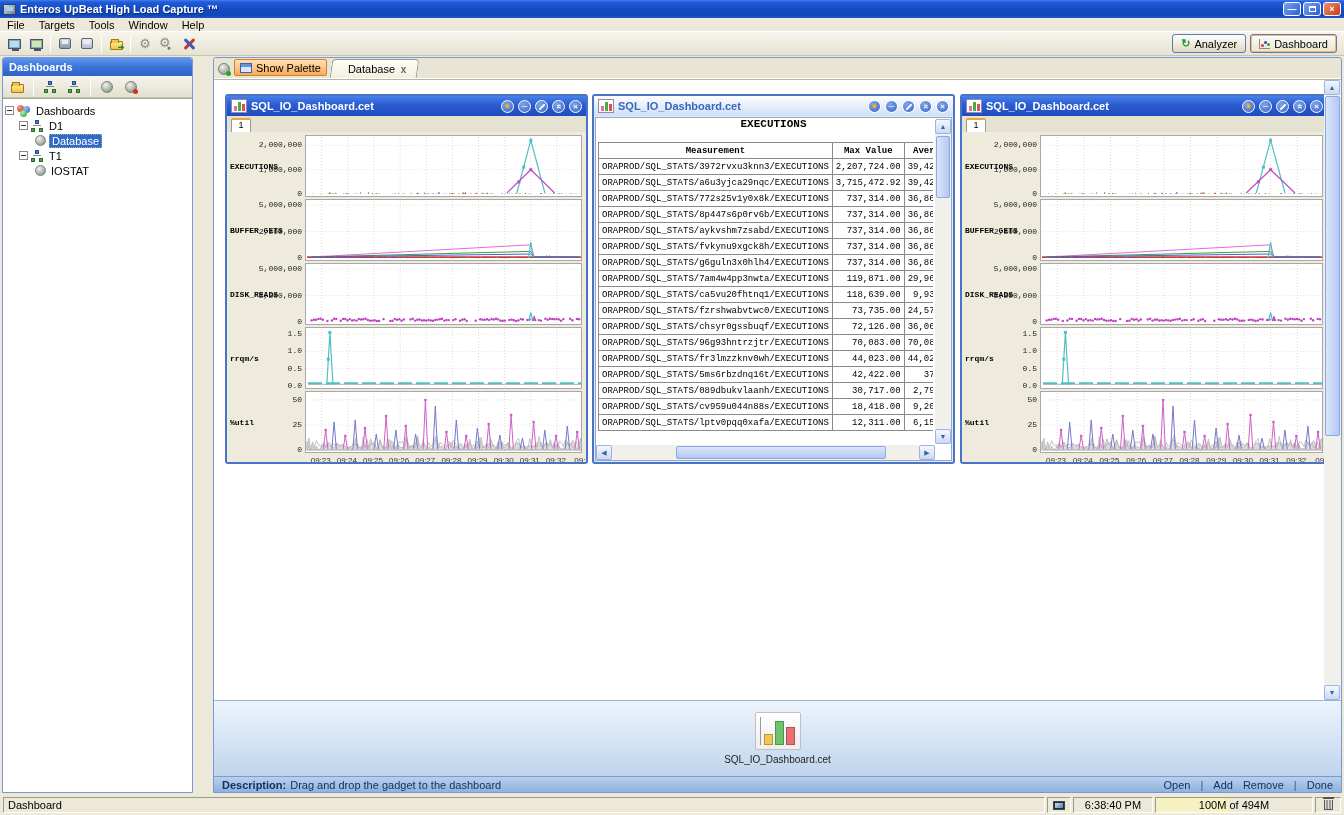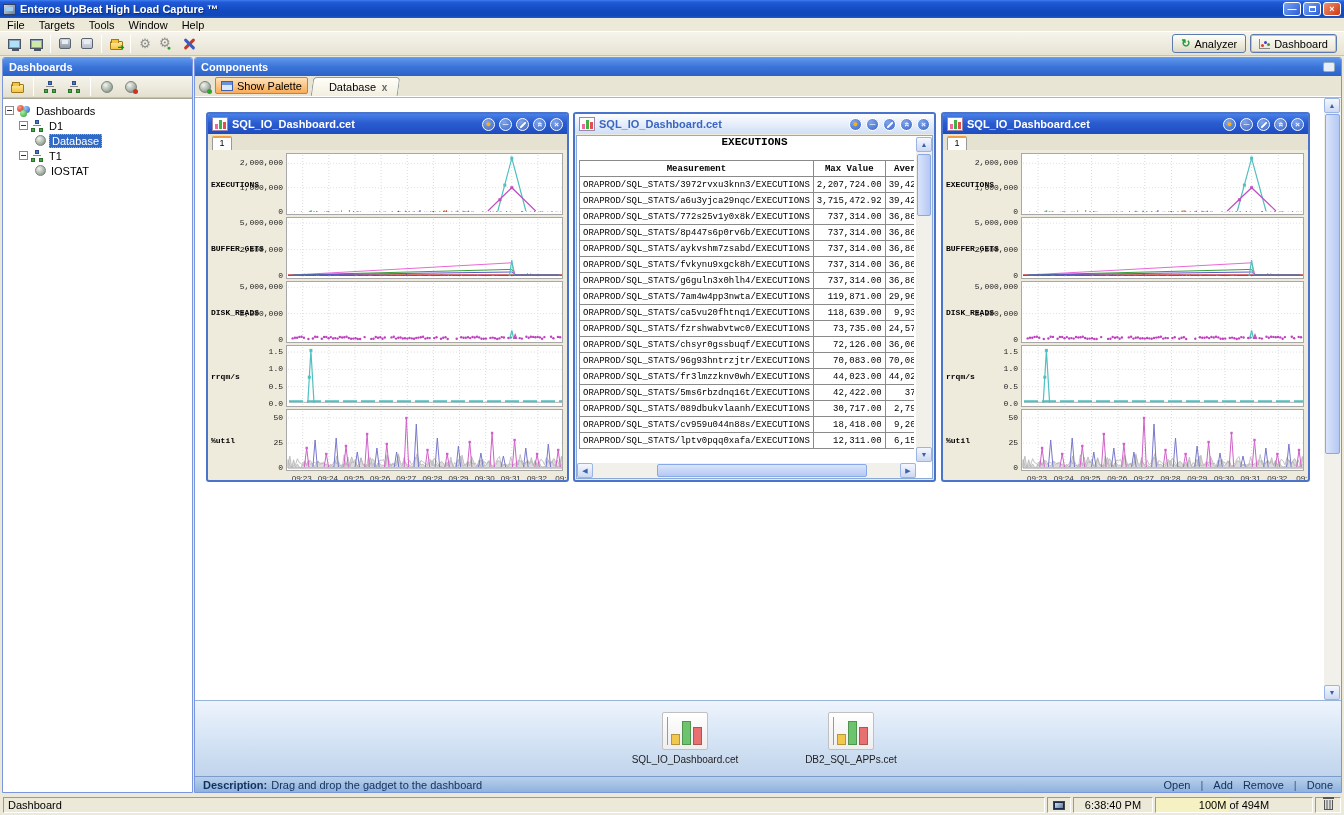--- a/index.html
+++ b/index.html
@@ -43,21 +43,21 @@
     border:1px solid #5a7ab0;border-radius:3px;background:linear-gradient(180deg,#fefefb,#ece9d8 60%,#dcd8c8);}
   .mode-btn.active{box-shadow:inset 0 0 0 1px #f8b868;background:linear-gradient(180deg,#fdfdf8,#e8e4d4);}
   .ico-analyzer{color:#1f9a3f;font-size:11px;font-weight:bold;}
   .ico-scatter{width:11px;height:10px;position:relative;border-left:1px solid #888;border-bottom:1px solid #888;}
   .ico-scatter i{position:absolute;width:3px;height:3px;border-radius:50%;}
   .ico-scatter i:nth-child(1){left:1px;top:5px;background:#d04040;}
   .ico-scatter i:nth-child(2){left:4px;top:2px;background:#4040d0;}
   .ico-scatter i:nth-child(3){left:7px;top:4px;background:#30a030;}
 
   
-  .main{position:absolute;top:56px;left:0;right:0;bottom:20px;display:flex;gap:1px;padding:1px 2px 2px 2px;}
+  .main{position:absolute;top:56px;left:0;right:0;bottom:20px;display:flex;gap:20px;padding:1px 2px 2px 2px;}
   .panel{border:1px solid #7a96df;border-radius:3px 3px 0 0;display:flex;flex-direction:column;background:#ece9d8;overflow:hidden;}
   .panel-head{height:18px;flex:none;display:flex;align-items:center;padding:0 6px;color:#fff;font-weight:bold;
     background:linear-gradient(180deg,#5e96ec 0%,#3b74d8 50%,#2c62c8 100%);}
   .panel-head .spacer{flex:1;}
   .panel-collapse{width:12px;height:10px;background:#e8eef8;border:1px solid #9ab;border-radius:2px;}
   .left-panel{width:191px;flex:none;}
   .left-toolbar{height:22px;flex:none;display:flex;align-items:center;gap:2px;padding:0 3px;background:linear-gradient(180deg,#f6f4ec,#e4e0d0);border-bottom:1px solid #c6c3ae;}
   .sphere{width:12px;height:12px;border-radius:50%;background:radial-gradient(circle at 35% 30%,#f2f4f0,#9aa59a 70%,#6a756a);border:1px solid #7a857a;}
   .sphere.badge::after{content:"";position:absolute;width:5px;height:5px;border-radius:50%;background:#d03020;margin-left:7px;margin-top:7px;}
   .ico-sitemap{width:13px;height:12px;position:relative;}
@@ -302,25 +302,20 @@
         <span class="lbl">T1</span>
       </div>
       <div class="tree-row ind2">
         <span class="sphere" style="width:11px;height:11px;"></span>
         <span class="lbl">IOSTAT</span>
       </div>
     </div>
   </div>
 
   <div class="panel right-panel">
-    <div class="panel-head">
-      <span>Components</span>
-      <span class="spacer"></span>
-      <span class="panel-collapse"></span>
-    </div>
     <div class="tabrow">
       <span class="sphere tab-sphere"></span>
       <span class="showpal">
         <span class="ico-palette"></span>
         <span>Show Palette</span>
       </span>
       <span class="tab">
         <span>Database</span>
         <span class="x">x</span>
       </span>
@@ -1762,28 +1757,20 @@
 
     <div class="palette">
       <div class="pal-item">
         <div class="pal-icon">
             <i></i>
             <i></i>
             <i></i>
           </div>
         <div class="pal-label">SQL_IO_Dashboard.cet</div>
       </div>
-      <div class="pal-item">
-        <div class="pal-icon">
-            <i></i>
-            <i></i>
-            <i></i>
-          </div>
-        <div class="pal-label">DB2_SQL_APPs.cet</div>
-      </div>
     </div>
 
     <div class="descbar">
       <b>Description:</b>
       <span>Drag and drop the gadget to the dashboard</span>
       <span class="desc-actions">
         <span>Open</span>
         <span class="sep">|</span>
         <span>Add</span>
         <span>Remove</span>

